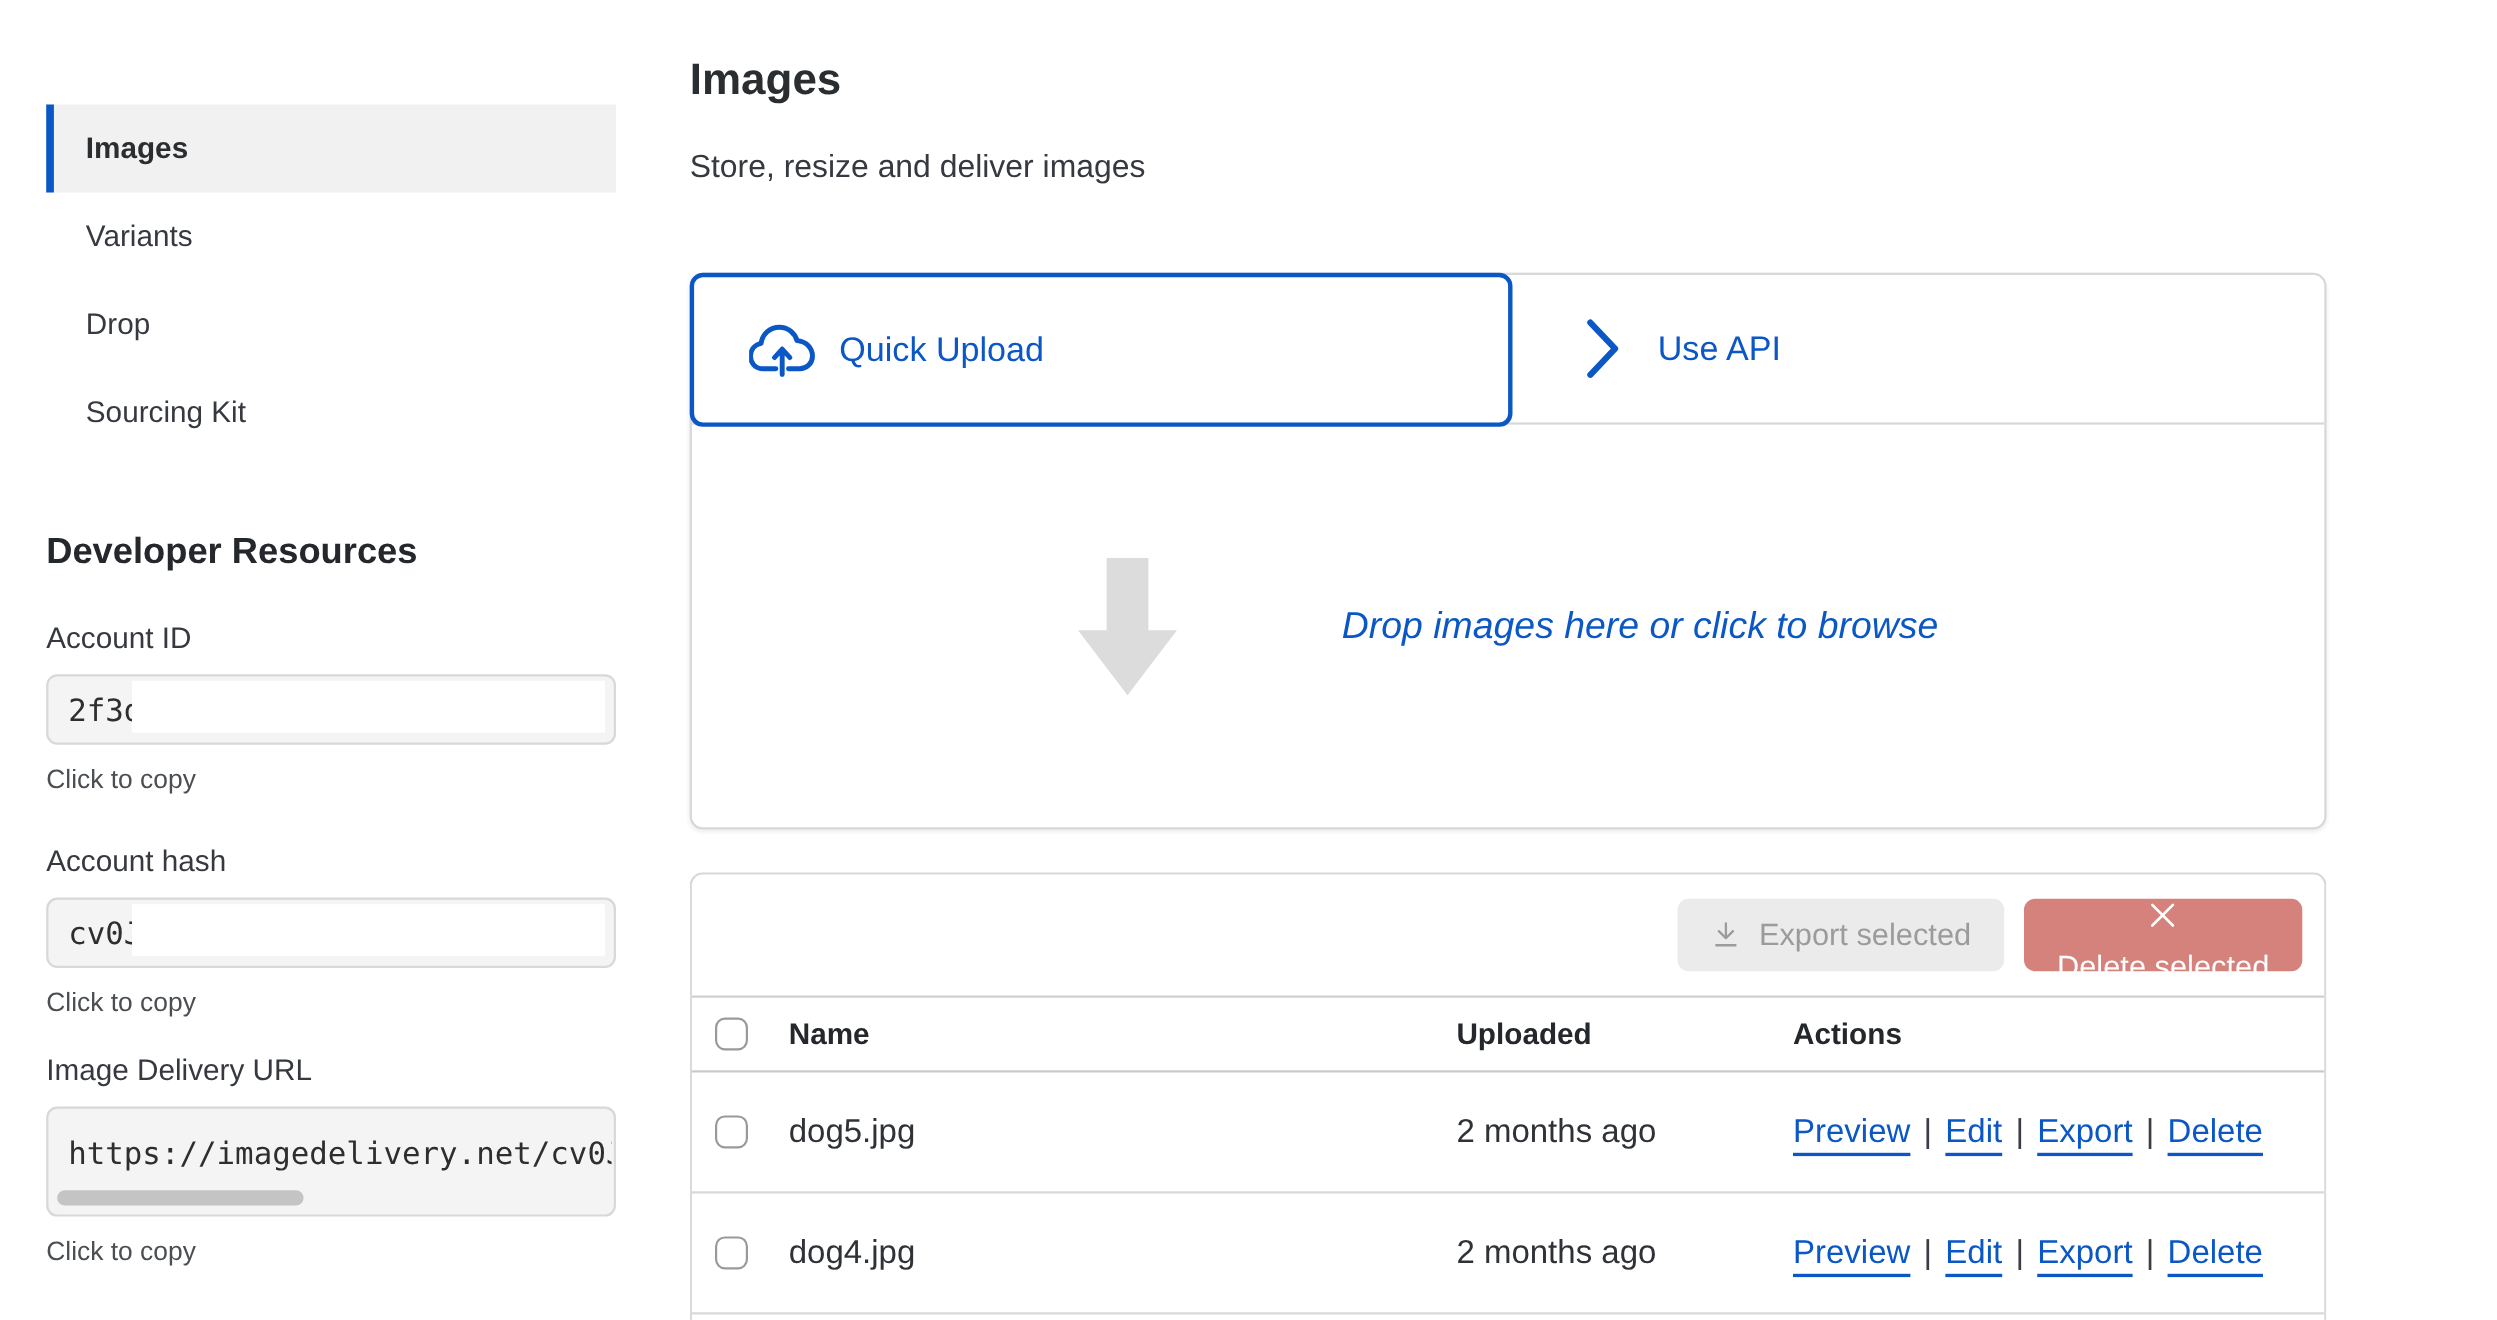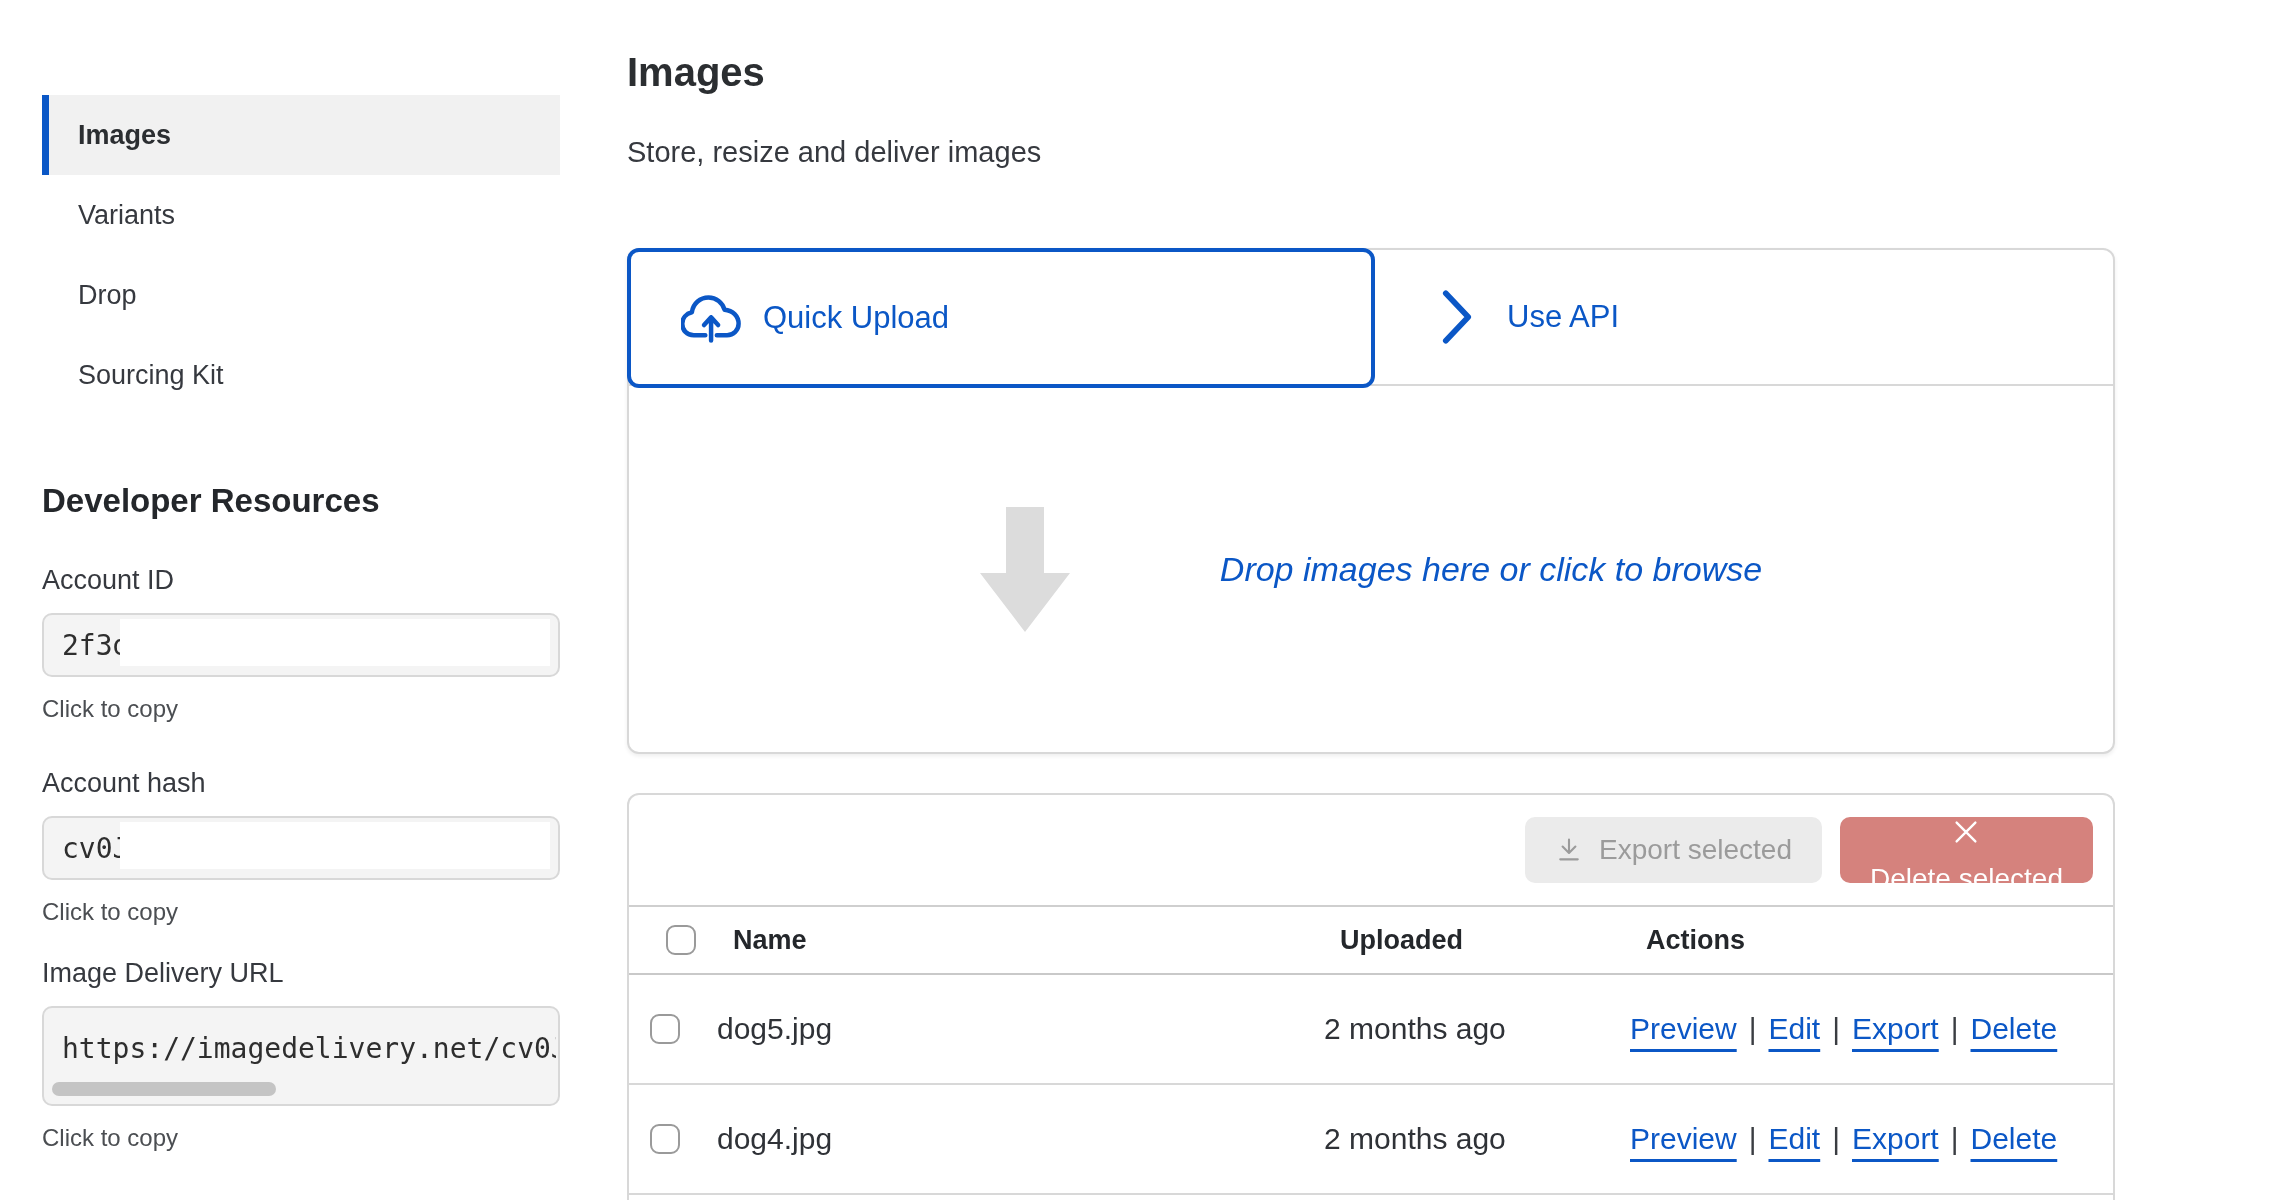--- a/index.html
+++ b/index.html
@@ -52,21 +52,21 @@
                  border:2px solid #d8d8d8; border-bottom:none; border-radius:12px 12px 0 0;
                  background:#fff; overflow:hidden; }
   .toolbar { height:112px; display:flex; align-items:center; justify-content:flex-end;
              gap:18px; padding-right:20px; border-bottom:2px solid #cfcfcf; }
   .btn { height:66px; border-radius:10px; display:flex; align-items:center; gap:16px;
          font-size:28px; padding:0 30px; border:none; cursor:pointer; }
   .btn-export { background:#ebebeb; color:#9b9b9b; }
   .btn-delete { background:#d5827d; color:#ffffff;flex-direction:column; }
 
   .thead, .trow { display:flex; align-items:center; }
-  .thead { height:68px; font-weight:600; font-size:27px; color:#24272b; border-bottom:2px solid #c9c9c9;padding-left:16px; }
+  .thead { height:68px; font-weight:600; font-size:27px; color:#24272b; border-bottom:2px solid #c9c9c9; }
   .trow  { height:110px; font-size:30px; color:#2f3237; border-bottom:2px solid #d8d8d8; }
   .col-check { width:88px; padding-left:21px; }
   .col-name { width:607px; }
   .col-uploaded { width:306px; }
   .col-actions { flex:1; }
   .checkbox { width:30px; height:30px; border:2.5px solid #9a9a9a; border-radius:9px;
               background:#fff; cursor:pointer; }
   .action-link { color:#0b57c6; text-decoration:underline; text-underline-offset:10px;
                  text-decoration-thickness:3px; cursor:pointer; }
   .action-sep { color:#3a3d42; margin:0 12px; }

